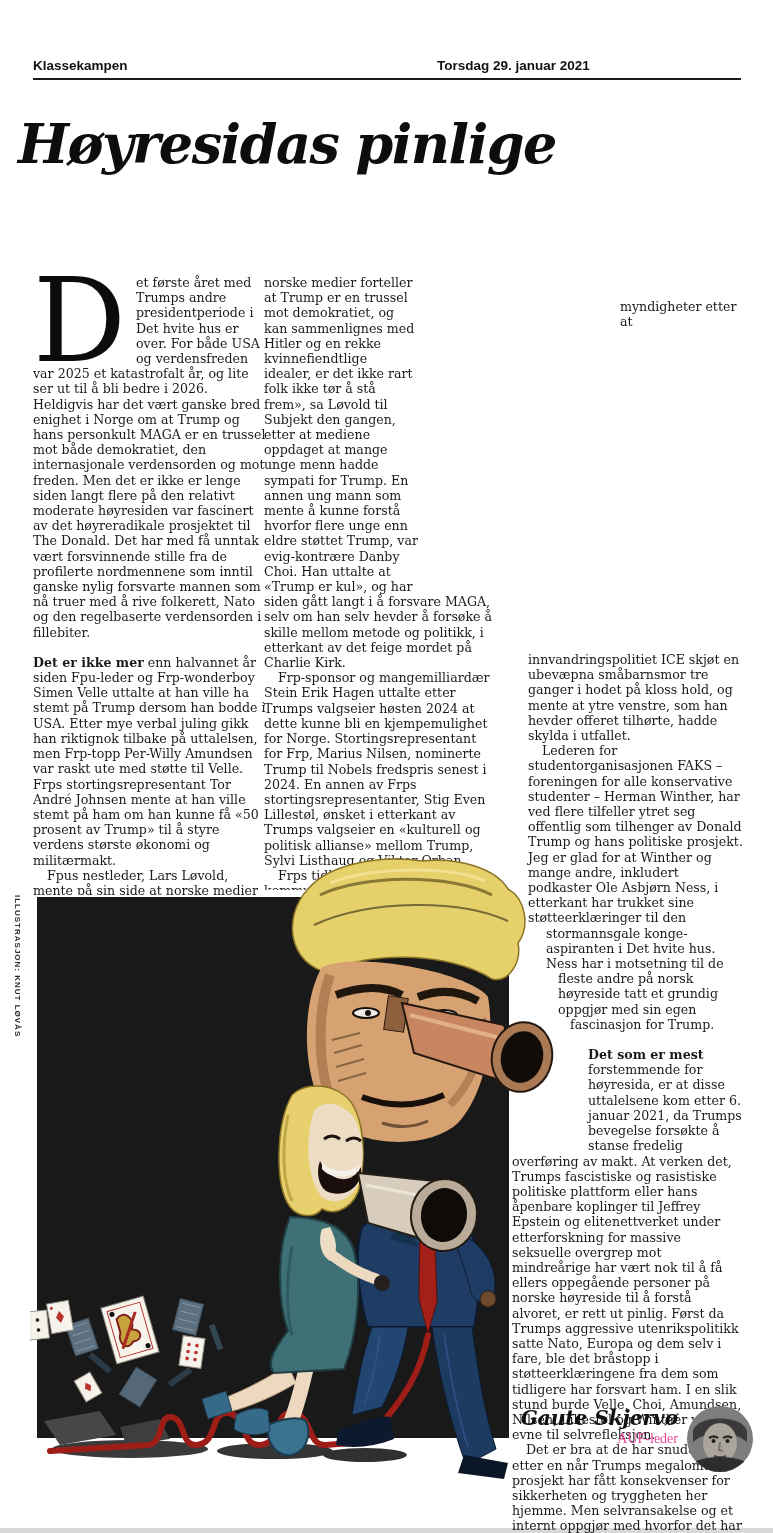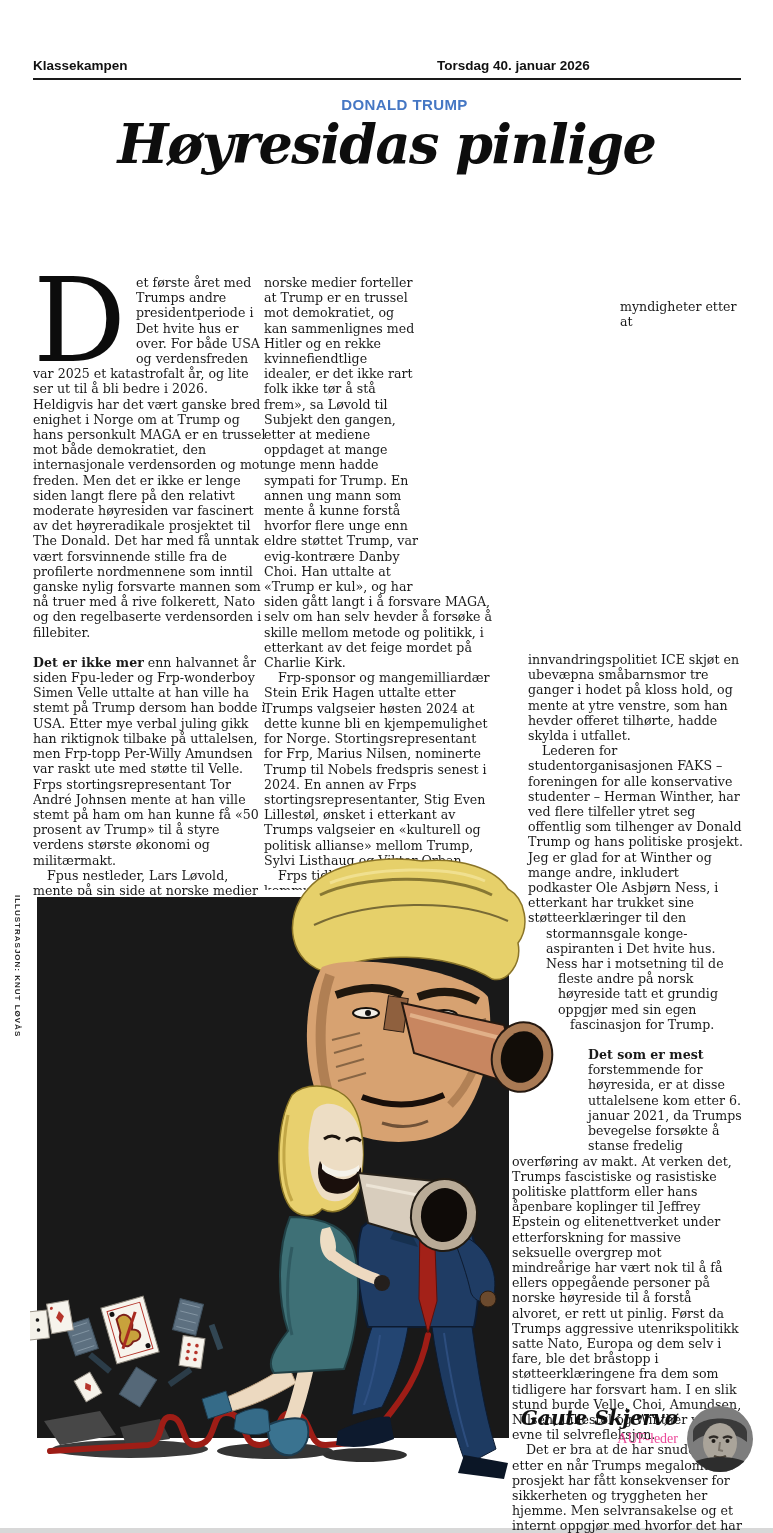--- a/index.html
+++ b/index.html
@@ -7,21 +7,21 @@
         font-family:"DejaVu Serif",serif;color:#1a1a1a;}
   
   .masthead{position:absolute;left:33px;top:58px;font-family:Liberation Sans, sans-serif;
             font-size:13.5px;font-weight:700;color:#111;}
   .dateline{position:absolute;left:437px;top:58px;font-family:"Liberation Sans",sans-serif;
             font-size:13.5px;font-weight:700;color:#111;}
   .toprule{position:absolute;left:33px;top:78px;width:708px;height:2px;background:#1a1a1a;}
   .kicker{position:absolute;left:36px;top:96px;width:737px;text-align:center;
           font-family:"Liberation Sans",sans-serif;font-size:15px;font-weight:700;
           letter-spacing:.4px;color:#4577c4;}
-  .headline{position:absolute;left:18px;top:116px;width:737px;text-align:center;
+  .headline{position:absolute;left:18px;top:116px;width:737px;
             font-size:54px;line-height:57px;font-weight:700;font-style:italic;
             letter-spacing:-1.5px;color:#0d0d0d;}
   
   .col{position:absolute;top:275px;font-size:12.6px;line-height:15.2px;
        text-align:left;hyphens:auto;-webkit-hyphens:auto;z-index:1;}
   #col1{left:33px;width:233px;height:620px;overflow:hidden;}
   #col2{left:264px;width:234px;height:615px;overflow:hidden;}
   #col3{left:512px;width:232px;margin-top:24px;}
   .para{margin:0;}
   .para.indent{text-indent:14px;}
@@ -54,24 +54,23 @@
   .byline .role{font-family:Liberation Serif, serif;font-size:14px;color:#ec4899;line-height:17px;}
   .authorphoto{position:absolute;left:687px;top:1406px;width:66px;height:66px;z-index:4;}
   .footerbar{position:absolute;left:0;top:1528px;width:773px;height:5px;background:#d8d8d8;}
 </style>
 </head>
 <body>
 
 <div class="page">
 
   <div class="masthead">Klassekampen</div>
-  <div class="dateline">Torsdag 40. januar 2026</div>
+  <div class="dateline">Torsdag 29. januar 2021</div>
   <div class="toprule"></div>
 
-  <div class="kicker">DONALD TRUMP</div>
   <h1 class="headline" style="margin:0;">
     <span>Høyresidas pinlige</span><br>
   </h1>
 
   <div id="col1" class="col">
     <div class="dropcap">D</div>
   <p class="para">et første året med Trumps andre presidentperiode i Det hvite hus er over. For både USA og verdensfreden var 2025 et katastrofalt år, og lite ser ut til å bli bedre i 2026. Heldigvis har det vært ganske bred enighet i Norge om at Trump og hans personkult MAGA er en trussel mot både demokratiet, den internasjonale verdensorden og mot freden. Men det er ikke er lenge siden langt flere på den relativt moderate høyresiden var fascinert av det høyreradikale prosjektet til The Donald. Det har med få unntak vært forsvinnende stille fra de profilerte nordmennene som inntil ganske nylig forsvarte mannen som nå truer med å rive folkerett, Nato og den regelbaserte verdensorden i fillebiter.</p>
       <p class="para gap"><b>Det er ikke mer</b> enn halvannet år siden Fpu-leder og Frp-wonderboy Simen Velle uttalte at han ville ha stemt på Trump dersom han bodde i USA. Etter mye verbal juling gikk han riktignok tilbake på uttalelsen, men Frp-topp Per-Willy Amundsen var raskt ute med støtte til Velle. Frps stortingsrepresentant Tor André Johnsen mente at han ville stemt på ham om han kunne få «50 prosent av Trump» til å styre verdens største økonomi og militærmakt.</p>
       <p class="para indent">Fpus nestleder, Lars Løvold, mente på sin side at norske medier snakket ned Trump. «Når nærmest alle</p>
     </div>

